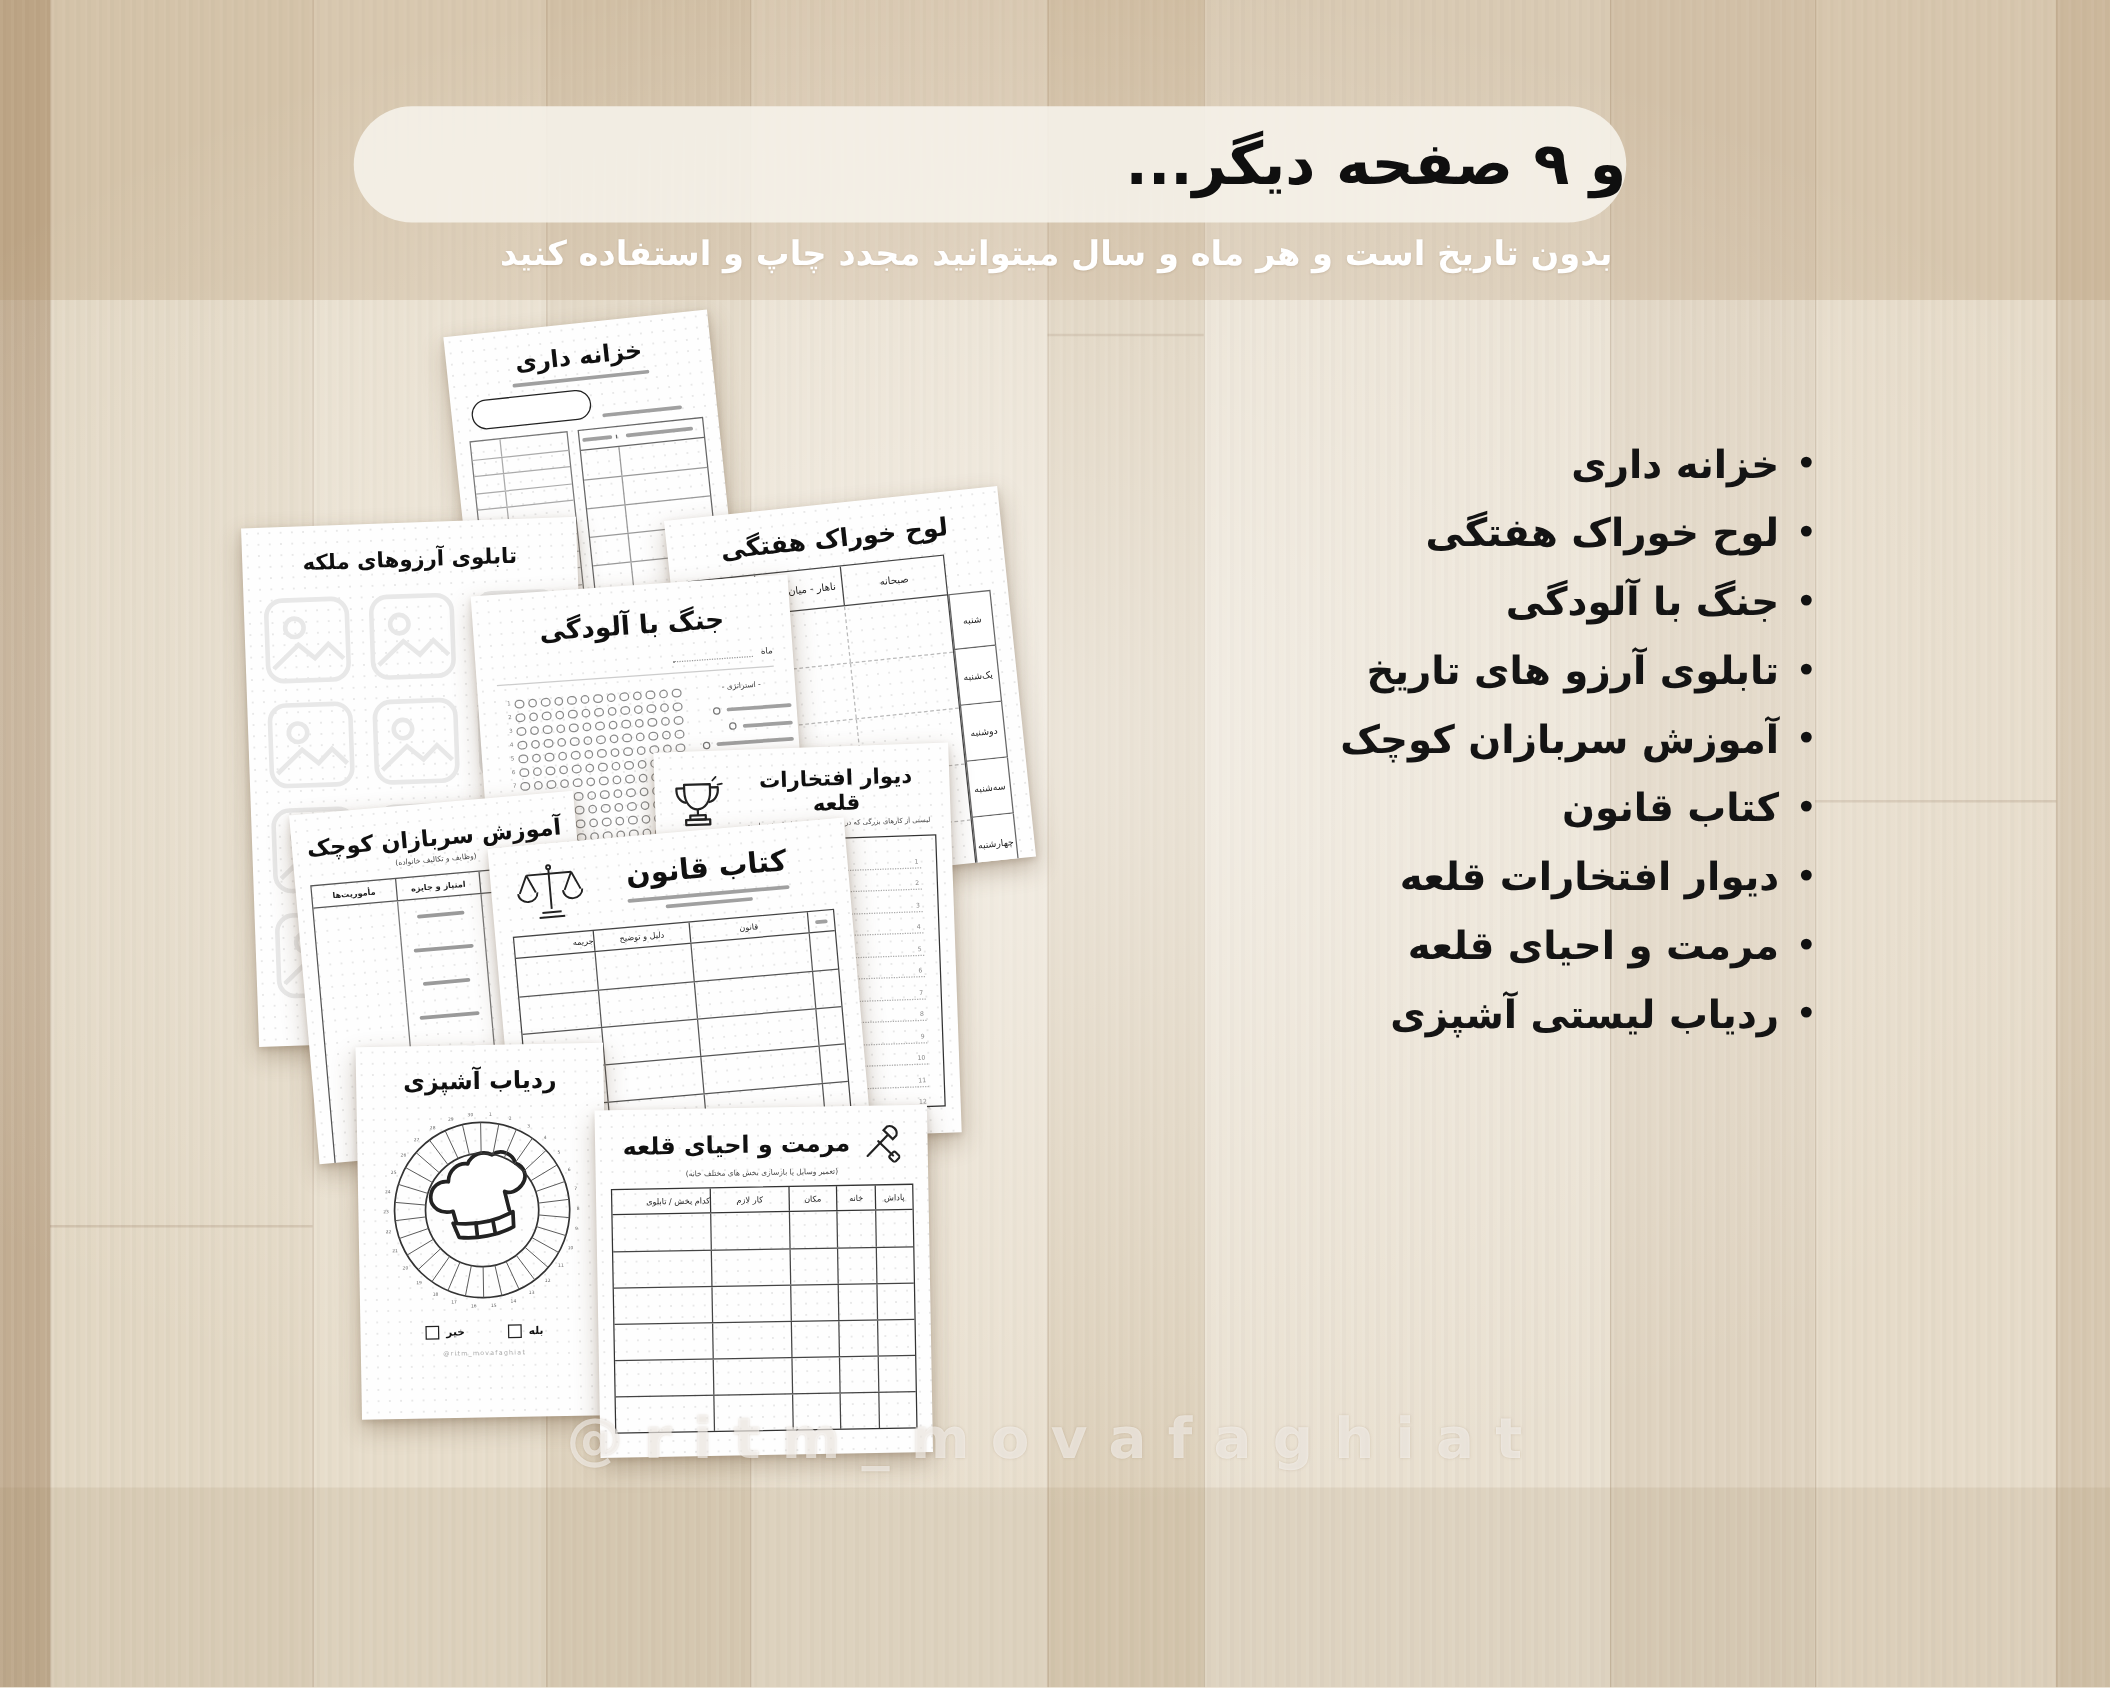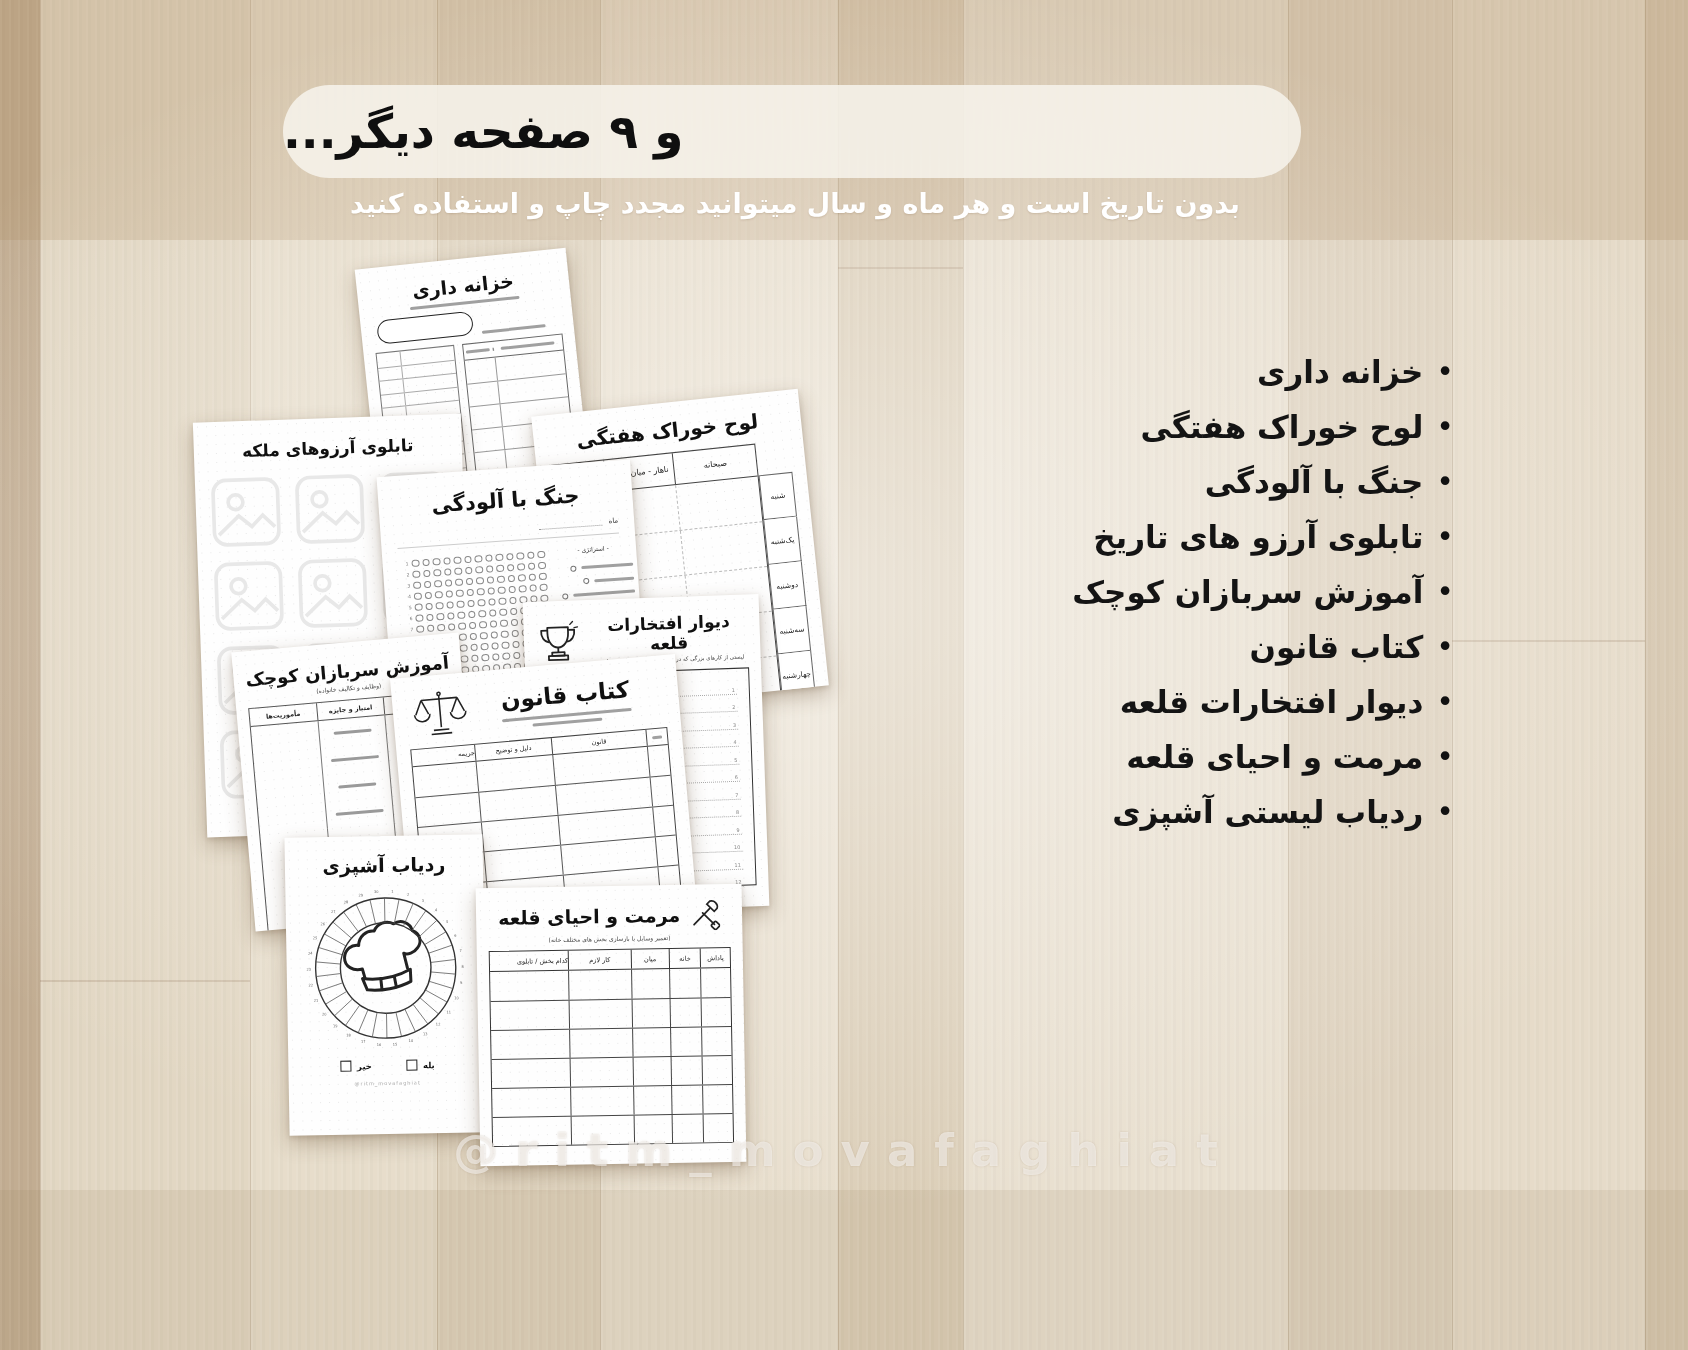--- a/index.html
+++ b/index.html
@@ -22,23 +22,23 @@
   .joint{position:absolute;height:2px;background:rgba(120,90,60,.18);z-index:1}
   .j1{left:838px;width:125px;top:267px}
   .j2{left:1452px;width:193px;top:640px}
   .j3{left:40px;width:210px;top:980px}
   .band-top{position:absolute;left:0;top:0;width:100%;height:240px;background:rgba(175,140,98,.26);z-index:1}
   .band-bottom{position:absolute;left:0;bottom:0;width:100%;height:160px;background:rgba(150,120,85,.12);z-index:1}
   .wash{position:absolute;inset:0;background:radial-gradient(ellipse 60% 46% at 46% 44%, rgba(255,255,255,.48), rgba(255,255,255,0) 100%);z-index:2}
 
   
   .pill{position:absolute;left:283px;top:85px;width:1018px;height:93px;background:rgba(246,242,235,.88);
-    border-radius:47px;display:flex;align-items:center;justify-content:flex-start;z-index:5}
+    border-radius:47px;display:flex;align-items:center;justify-content:flex-end;z-index:5}
   .pill h1{font-size:47px;font-weight:800;color:#0f0f0f;direction:rtl}
-  .subtitle{position:absolute;left:300px;top:188px;width:990px;text-align:center;font-size:27px;font-weight:bold;
+  .subtitle{position:absolute;left:300px;top:188px;width:990px;text-align:right;font-size:27px;font-weight:bold;
     color:#ffffff;direction:rtl;z-index:5;text-shadow:0 1px 2px rgba(120,90,60,.2)}
 
   
   .features{position:absolute;top:344px;right:234px;width:560px;direction:rtl;z-index:5;list-style:none}
   .features li{display:flex;align-items:center;gap:13px;height:55px;justify-content:flex-start}
   .features .bullet{font-size:30px;line-height:1;color:#111}
   .features .flabel{font-size:31px;font-weight:bold;color:#141414;white-space:nowrap}
 
   
   .wm{position:absolute;left:0;top:1124px;width:100%;text-align:center;font-size:45px;letter-spacing:17px;
@@ -1050,21 +1050,21 @@
           <line x1="36" y1="36" x2="20" y2="20"></line>
           <rect x="33" y="33" width="9" height="9" rx="2" transform="rotate(45 37.5 37.5)"></rect>
         </g>
       </svg>
     </div>
     <div class="psub">(تعمیر وسایل یا بازسازی بخش های مختلف خانه)</div>
     <div class="rep-table">
       <div class="rep-headrow">
         <div class="hc">پاداش</div>
         <div class="hc">خانه</div>
-        <div class="hc">میان</div>
+        <div class="hc">مکان</div>
         <div class="hc">کار لازم</div>
         <div class="hc">کدام بخش / تابلوی</div>
       </div>
       <div class="rep-body">
           <div class="grid-row">
             <div class="grid-cell"></div>
             <div class="grid-cell"></div>
             <div class="grid-cell"></div>
             <div class="grid-cell"></div>
             <div class="grid-cell"></div>

